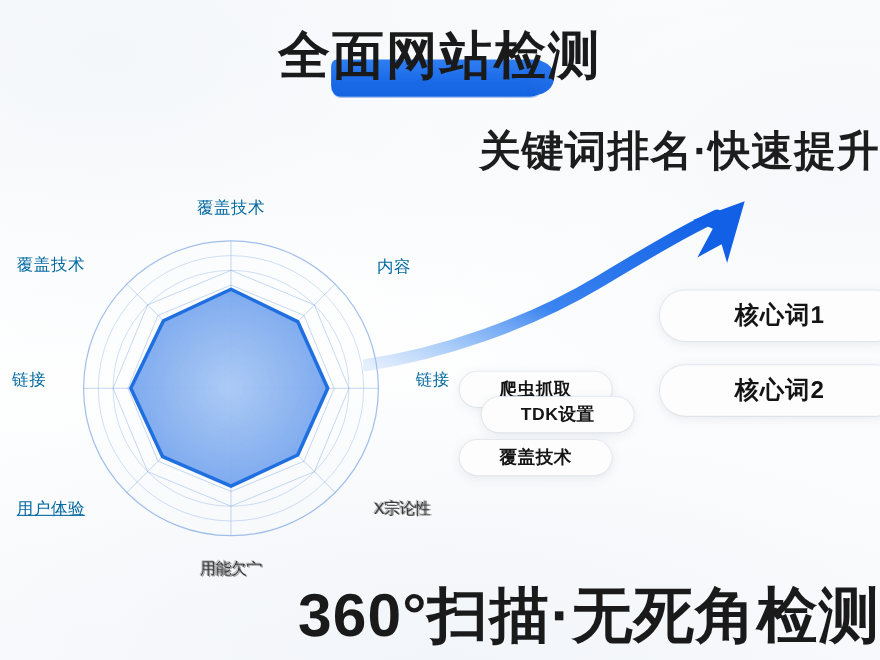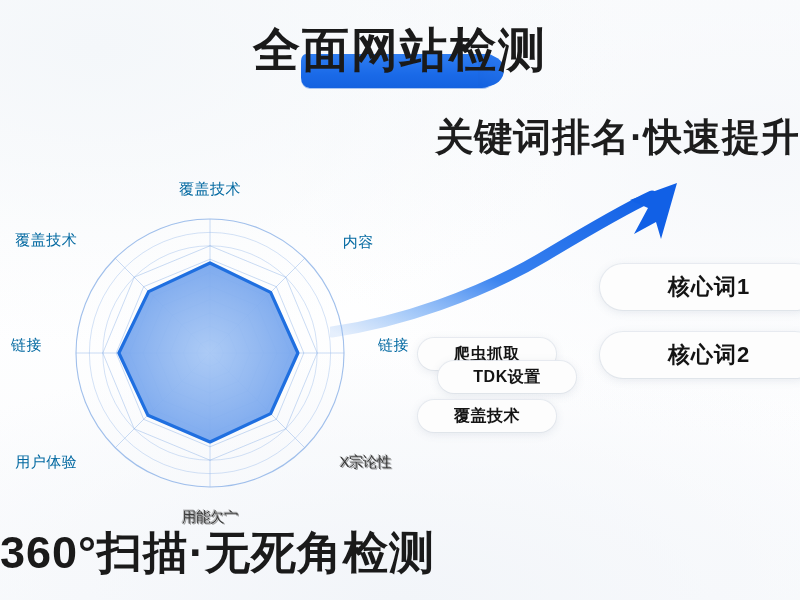--- a/index.html
+++ b/index.html
@@ -48,22 +48,22 @@
     width:26px;height:30px;
     background:linear-gradient(200deg,#2b79ef,#1462e0);
     border-radius:0 60% 70% 0/0 50% 60% 0;
   }
   #subhead{
     position:absolute;left:0;right:0;top:112px;text-align:right;
     font-size:38px;font-weight:700;letter-spacing:1px;color:#1d1d1d;
     font-family:"Liberation Sans","DejaVu Sans",sans-serif;
   }
   #footline{
-    position:absolute;left:0;right:0;top:523px;text-align:left;
-    font-size:45px;font-weight:700;letter-spacing:1px;color:#1a1a1a;
+    position:absolute;left:0;right:0;top:523px;text-align:right;
+    font-size:55px;font-weight:700;letter-spacing:1px;color:#1a1a1a;
     font-family:"Liberation Sans","DejaVu Sans",sans-serif;
   }
 
   
   #radar-panel{position:absolute;left:20px;top:185px;width:410px;height:330px;}
   #radar-svg{position:absolute;left:0;top:0;}
   .radar-axis-label{
     position:absolute;font-size:15px;color:#0369a1;white-space:nowrap;
     font-family:"Liberation Sans","DejaVu Sans",sans-serif;
     letter-spacing:.5px;
@@ -138,21 +138,21 @@
         <polygon points="190.00,60.80 265.80,92.20 297.20,168.00 265.80,243.80 190.00,275.20 114.20,243.80 82.80,168.00 114.20,92.20" fill="none" stroke="#5f95dd" stroke-width="0.65" opacity="0.5"></polygon>
       </g>
     <polygon id="radar-series" fill="url(#radarFill)" stroke="#1f6fe0" stroke-width="3.2" stroke-linejoin="round" points="190.00,77.95 250.64,107.36 277.90,168.00 250.64,228.64 190.00,256.98 127.84,230.16 98.88,168.00 128.60,106.60"></polygon>
   </svg>
 
 <div class="radar-axis-label" style="top: -5px; left: 159px;">覆盖技术</div>
     <div class="radar-axis-label" style="top: 48.2477px; left: 322.752px; font-family: Liberation Serif, serif;">内容</div>
     <div class="radar-axis-label" style="top: 151px; left: 358px;">链接</div>
     <div class="radar-axis-label garbled" style="top: 267.752px; left: 318.752px;">X宗论性</div>
     <div class="radar-axis-label garbled" style="top: 323px; left: 161px;">用能欠宀</div>
-    <div class="radar-axis-label" style="top: 267.752px; left: -4.75231px;">用户体验</div>
+    <div class="radar-axis-label" style="top: 267.752px; left: -4.75231px; text-decoration: underline;">用户体验</div>
     <div class="radar-axis-label" style="top: 151px; left: -9px;">链接</div>
     <div class="radar-axis-label" style="top: 46.2477px; left: -4.75231px;">覆盖技术</div>
   </div>
 
 <svg id="arrow-svg" width="370" height="160" viewBox="0 0 370 160">
   <defs>
     <linearGradient id="arrowGrad" x1="0" y1="1" x2="1" y2="0">
       <stop offset="0%" stop-color="#9dc3f6" stop-opacity="0.25"></stop>
       <stop offset="18%" stop-color="#8ebcf7" stop-opacity="0.75"></stop>
       <stop offset="45%" stop-color="#3b84f0" stop-opacity="1"></stop>

